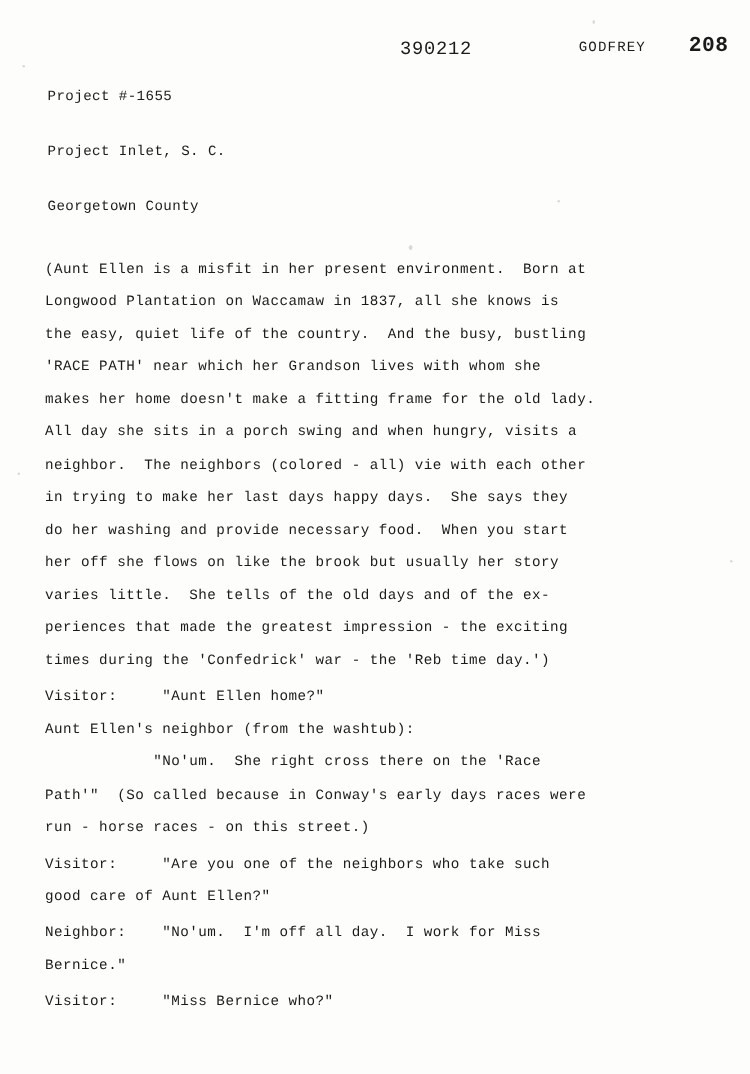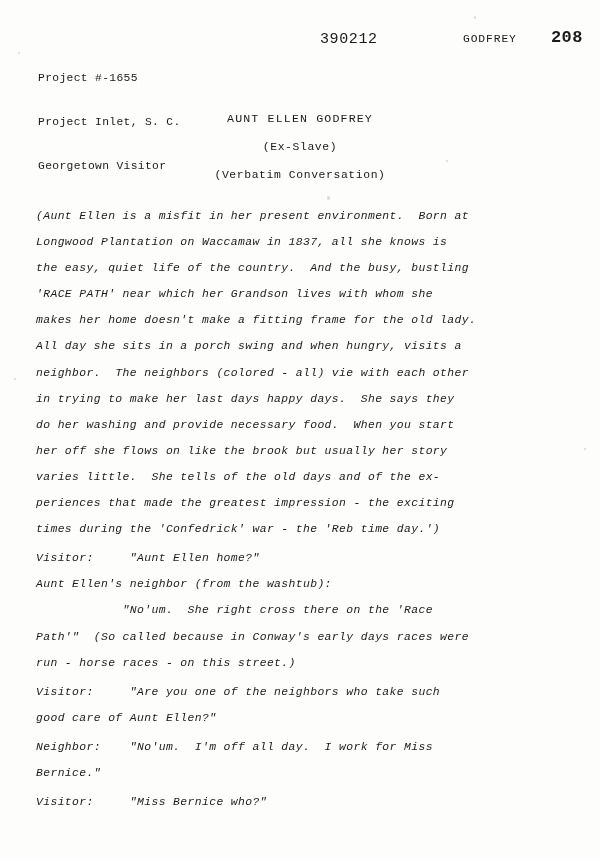--- a/index.html
+++ b/index.html
@@ -96,21 +96,20 @@
     left: 36px;
     width: 536px;
     font-size: 11.4px;
     line-height: 26.1px;
     letter-spacing: 0.38px;
     white-space: pre;
   }
   .body-text .line {
     white-space: pre;
     height: 26.1px;
-    font-style: italic;
   }
   .line.gap-before {
     margin-top: 3px;
   }
 
   
   .speck {
     position: absolute;
     background: #bdbdb5;
     border-radius: 50%;
@@ -119,32 +118,27 @@
 </style>
 </head>
 <body>
 
 <div class="page">
 
   <div class="header">
     <div class="header-left">
       <div>Project #-1655</div>
       <div>Project Inlet, S. C.</div>
-      <div>Georgetown Visitor</div>
+      <div>Georgetown County</div>
     </div>
     <div class="doc-number">390212</div>
     <div class="folklore">GODFREY</div>
     <div class="page-number">208</div>
   </div>
 
-  <div class="title-block">
-    <div class="title-main">AUNT ELLEN GODFREY</div>
-    <div class="title-sub">(Ex-Slave)</div>
-    <div class="title-sub2">(Verbatim Conversation)</div>
-  </div>
 
   <div class="body-text" id="body-text"><div class="line">(Aunt Ellen is a misfit in her present environment.  Born at</div><div class="line">Longwood Plantation on Waccamaw in 1837, all she knows is</div><div class="line">the easy, quiet life of the country.  And the busy, bustling</div><div class="line">'RACE PATH' near which her Grandson lives with whom she</div><div class="line">makes her home doesn't make a fitting frame for the old lady.</div><div class="line">All day she sits in a porch swing and when hungry, visits a</div><div class="line">neighbor.  The neighbors (colored - all) vie with each other</div><div class="line">in trying to make her last days happy days.  She says they</div><div class="line">do her washing and provide necessary food.  When you start</div><div class="line">her off she flows on like the brook but usually her story</div><div class="line">varies little.  She tells of the old days and of the ex-</div><div class="line">periences that made the greatest impression - the exciting</div><div class="line">times during the 'Confedrick' war - the 'Reb time day.')</div><div class="line gap-before">Visitor:     "Aunt Ellen home?"</div><div class="line">Aunt Ellen's neighbor (from the washtub):</div><div class="line">            "No'um.  She right cross there on the 'Race</div><div class="line">Path'"  (So called because in Conway's early days races were</div><div class="line">run - horse races - on this street.)</div><div class="line gap-before">Visitor:     "Are you one of the neighbors who take such</div><div class="line">good care of Aunt Ellen?"</div><div class="line gap-before">Neighbor:    "No'um.  I'm off all day.  I work for Miss</div><div class="line">Bernice."</div><div class="line gap-before">Visitor:     "Miss Bernice who?"</div></div>
 
   <div class="speck" style="left:18px; top:52px; width:2px; height:2px;"></div>
   <div class="speck" style="left:474px; top:16px; width:2px; height:3px;"></div>
   <div class="speck" style="left:446px; top:160px; width:2px; height:2px;"></div>
   <div class="speck" style="left:14px; top:378px; width:2px; height:2px;"></div>
   <div class="speck" style="left:327px; top:196px; width:3px; height:4px;"></div>
   <div class="speck" style="left:584px; top:448px; width:2px; height:2px;"></div>
 

